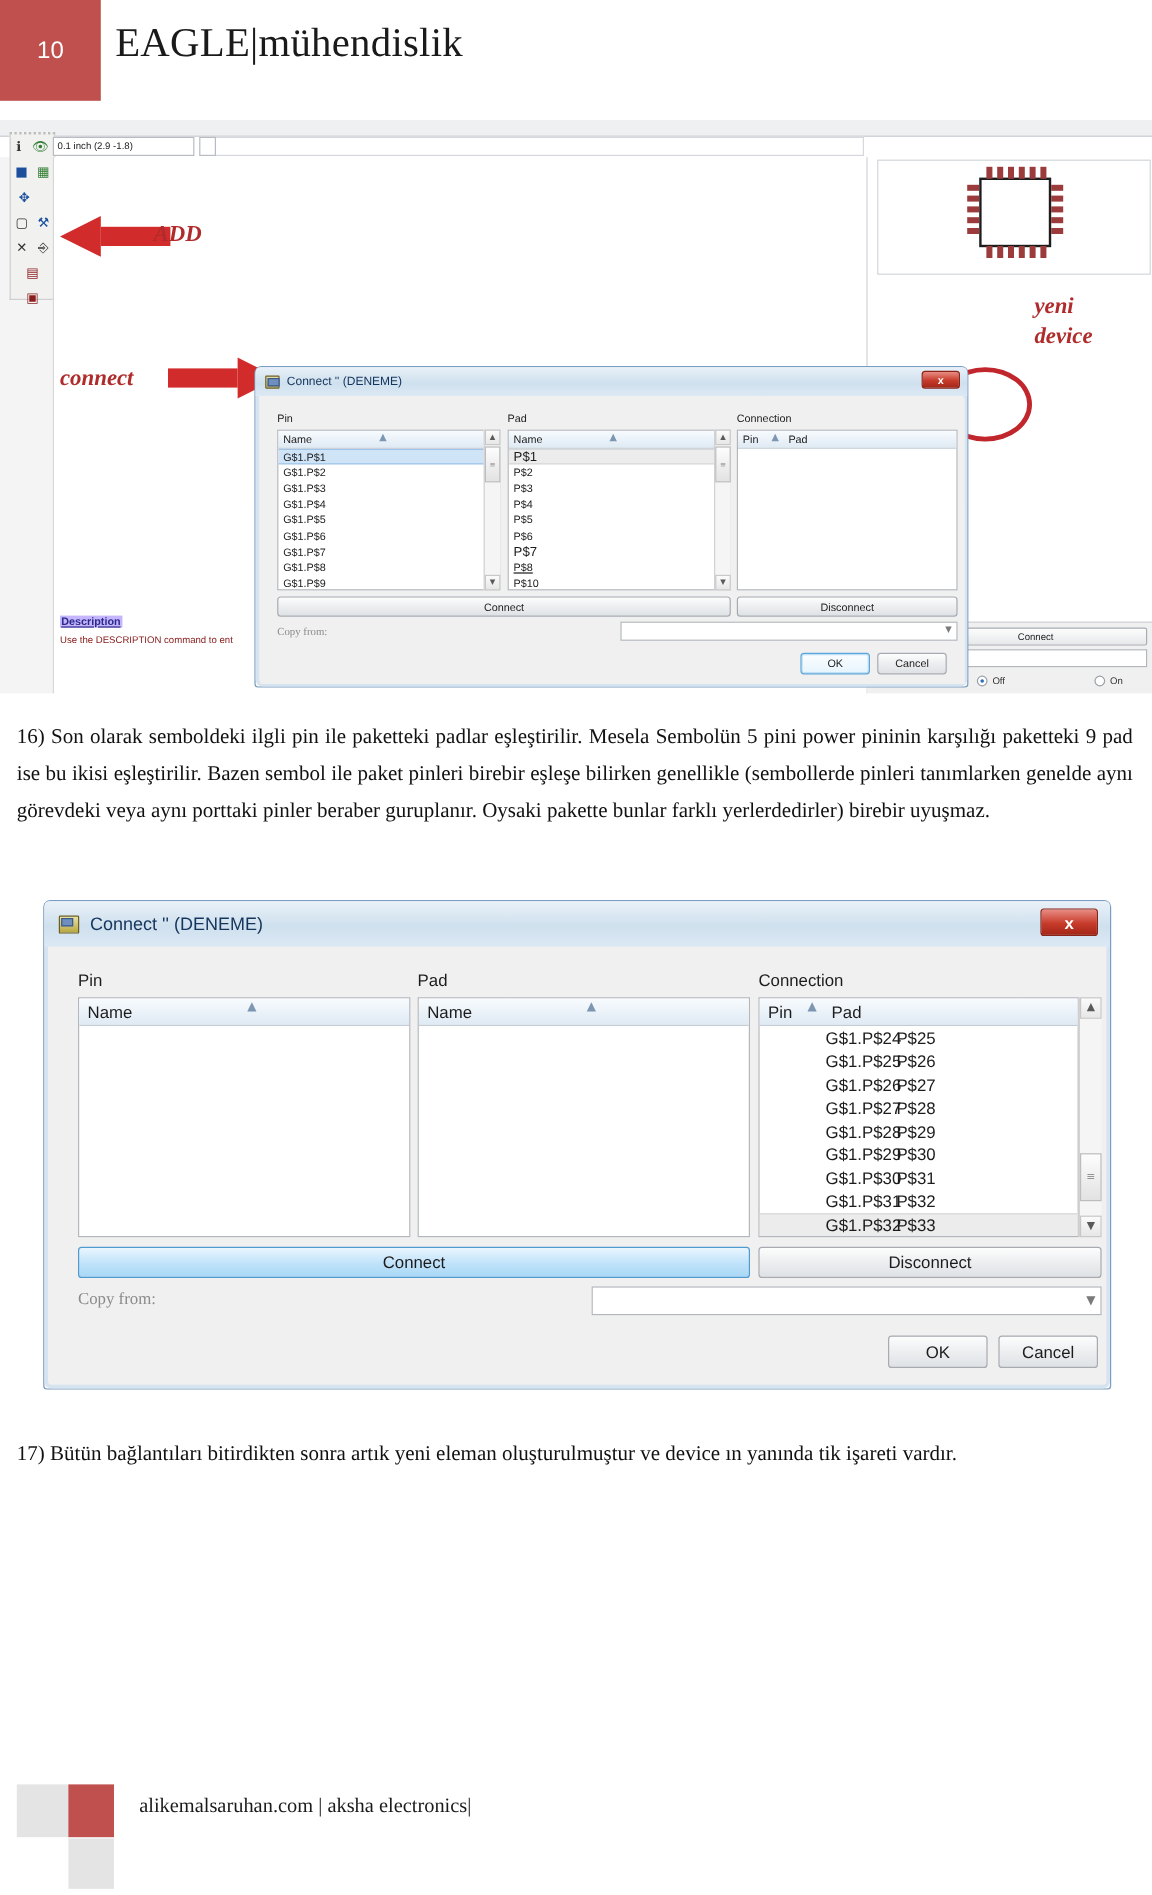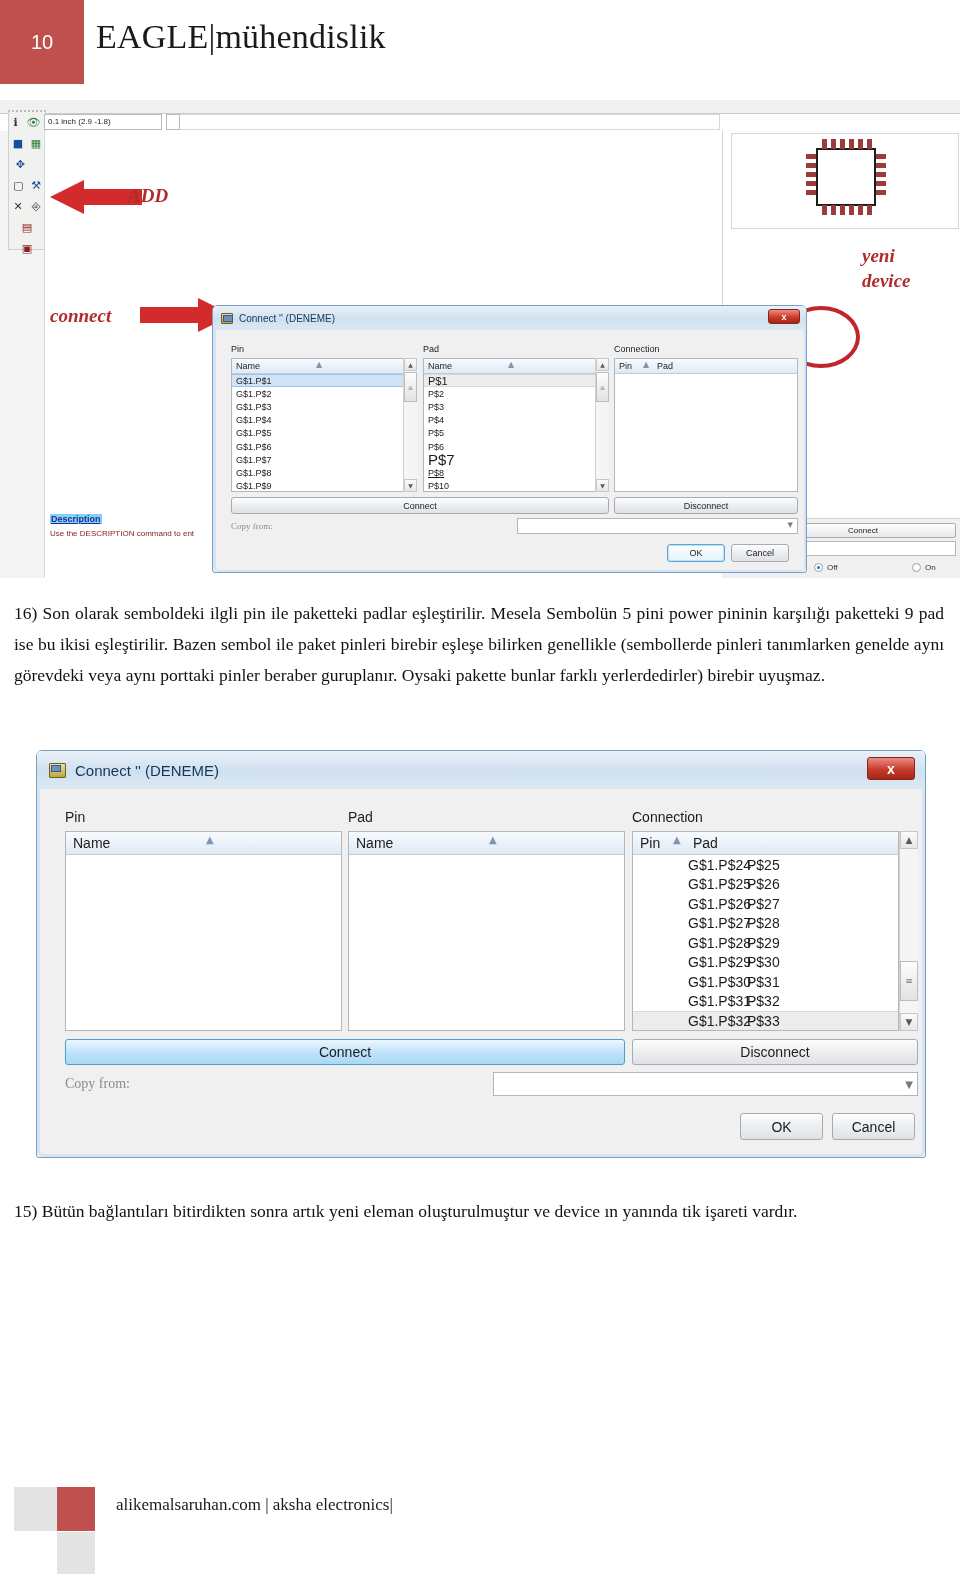--- a/index.html
+++ b/index.html
@@ -103,21 +103,21 @@
     font-family:"Liberation Sans", sans-serif; font-size:8px; color:#1c1c1c;
     display:flex; align-items:center; justify-content:center;
   }
   .wininput { position:absolute; background:#ffffff; border:1px solid #b3b7bc; }
   .radio-wrap { position:absolute; display:flex; align-items:center; font-family:"Liberation Sans", sans-serif; font-size:8px; color:#333; }
   .radio-dot { width:9px; height:9px; border-radius:50%; border:1px solid #9aa0a6; background:#fff; margin-right:4px; position:relative; }
   .radio-dot.on::after { content:""; position:absolute; left:2px; top:2px; width:3px; height:3px; border-radius:50%; background:#2b6fb5; }
 
   .s1-descr { position:absolute; left:44px; top:511px; }
   .descr-link { font-family:"Liberation Sans", sans-serif; font-size:9px; font-weight:bold; color:#2a2a8a;
-                text-decoration:underline; background:#7dd3fc; padding:0 1px; }
+                text-decoration:underline; background:#c4b5fd; padding:0 1px; }
   .descr-sub { font-family:"Liberation Sans", sans-serif; font-size:8px; color:#8a2020; margin-top:3px; }
 
   
   .dlg {
     position:absolute; background:#f0f0f0;
     border:1px solid #7a9ec2; border-radius:6px 6px 3px 3px;
     box-shadow:0 0 0 1px rgba(255,255,255,0.6) inset;
   }
   .dlg-frame { position:absolute; inset:0; border:3px solid #d6e3f0; border-radius:6px; pointer-events:none; }
   .dlg-title {
@@ -376,21 +376,21 @@
           <span>Name</span>
           <span class="lb-sortmark" style="left:84px; top:1px; font-size:8px;">▲</span>
         </div>
         <div id="s1-pad-list">
             <div class="lb-row sel2" style="height: 13.2px; font-size: 11px; padding-left: 4px;">P$1</div>
             <div class="lb-row" style="height: 13.2px; font-size: 9px; padding-left: 4px;">P$2</div>
             <div class="lb-row" style="height: 13.2px; font-size: 9px; padding-left: 4px;">P$3</div>
             <div class="lb-row" style="height: 13.2px; font-size: 9px; padding-left: 4px;">P$4</div>
             <div class="lb-row" style="height: 13.2px; font-size: 9px; padding-left: 4px;">P$5</div>
             <div class="lb-row" style="height: 13.2px; font-size: 9px; padding-left: 4px;">P$6</div>
-            <div class="lb-row" style="height: 13.2px; font-size: 15px; padding-left: 4px;">P$7</div>
+            <div class="lb-row" style="height: 13.2px; font-size: 11px; padding-left: 4px;">P$7</div>
             <div class="lb-row" style="height: 13.2px; font-size: 9px; padding-left: 4px; text-decoration: underline;">P$8</div>
             <div class="lb-row" style="height: 13.2px; font-size: 9px; padding-left: 4px;">P$10</div>
           </div>
       </div>
       <div class="vscroll" style="left:378px; top:26px; width:14px; height:134px;">
         <div class="vs-btn" style="top:0; height:13px; font-size:6px;">▲</div>
         <div class="vs-thumb" style="top:14px; height:30px; font-size:6px;">≡</div>
         <div class="vs-btn" style="bottom:0; height:13px; font-size:6px;">▼</div>
       </div>
 
@@ -505,18 +505,18 @@
     <div class="dim-label" style="left:22px; top:285px; font-size:14px;">Copy from:</div>
     <div class="combo" style="left:450px; top:281px; width:425px; height:24px;">
       <span class="combo-arrow" style="top:6px; font-size:10px;">▼</span>
     </div>
 
     <div class="btn" style="left:697px; top:322px; width:83px; height:27px; font-size:14px;">OK</div>
     <div class="btn" style="left:789px; top:322px; width:83px; height:27px; font-size:14px;">Cancel</div>
   </div>
 </div>
 
-<div class="para" style="left:14px; top:1196px; width:920px;">15) Bütün bağlantıları bitirdikten sonra artık yeni eleman oluşturulmuştur ve device ın yanında tik işareti vardır.</div>
+<div class="para" style="left:14px; top:1196px; width:920px;">17) Bütün bağlantıları bitirdikten sonra artık yeni eleman oluşturulmuştur ve device ın yanında tik işareti vardır.</div>
 
 <div class="footer-sq" style="left:14px; top:1487px; width:44px; height:44px; background:#e4e4e4;"></div>
 <div class="footer-sq" style="left:57px; top:1487px; width:38px; height:44px; background:#c0504d;"></div>
 <div class="footer-sq" style="left:57px; top:1532px; width:38px; height:42px; background:#e4e4e4;"></div>
 <div class="footer-text" style="left:116px; top:1495px;">alikemalsaruhan.com | aksha electronics|</div>
 
 </body></html>

